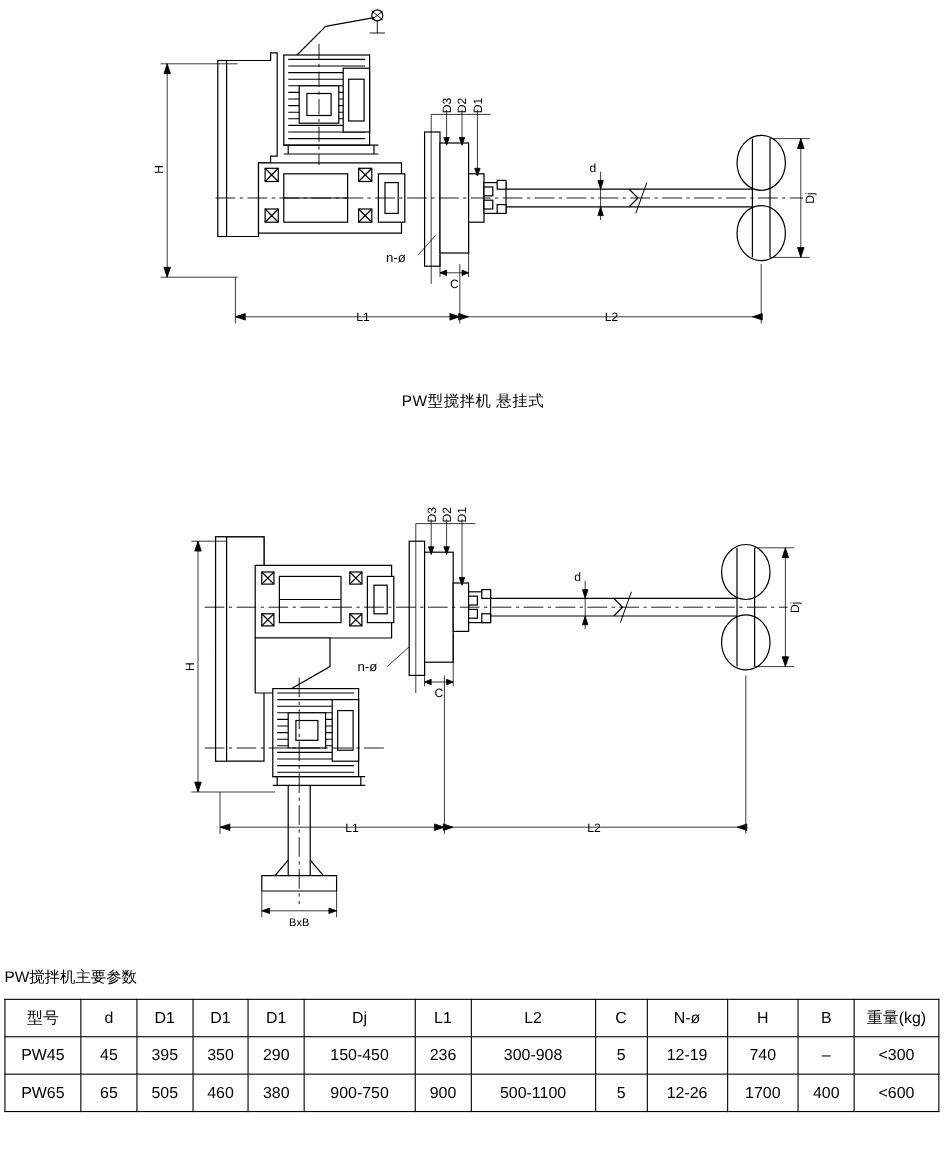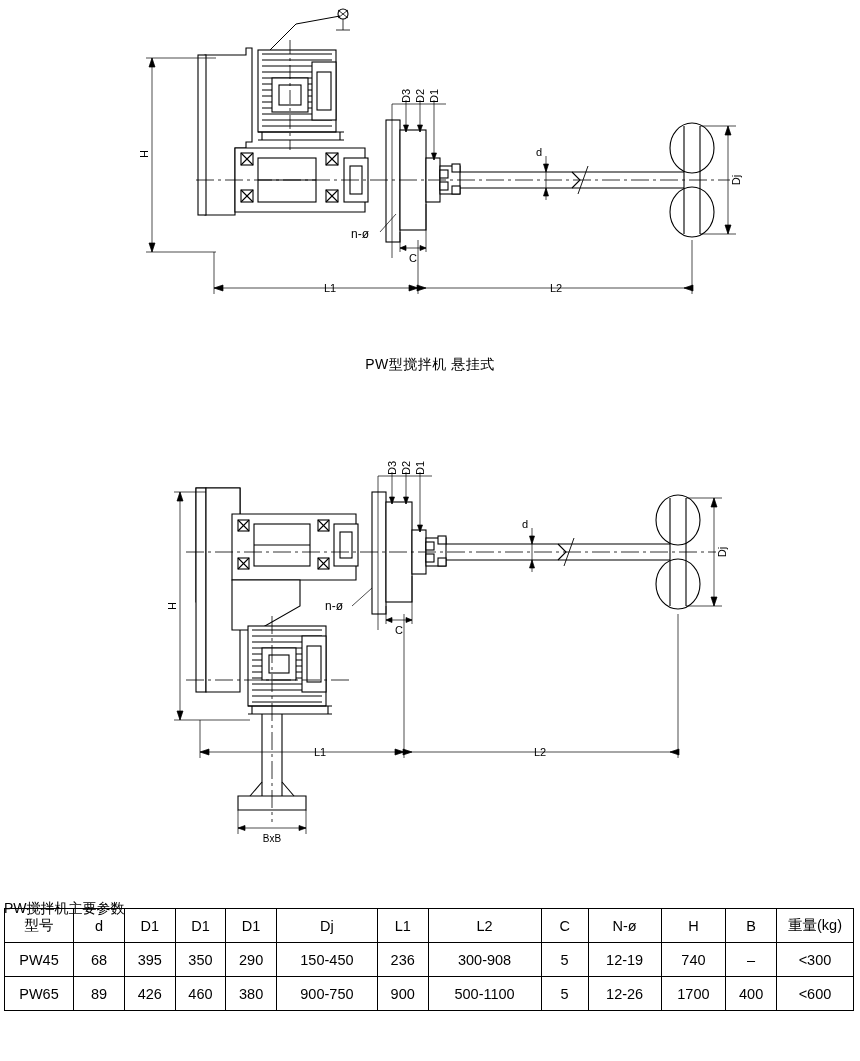--- a/index.html
+++ b/index.html
@@ -36,21 +36,20 @@
     letter-spacing: 0.5px;
     margin-top: 38px;
   }
   #caption-hanging { top: 318px; }
 
   .table-title {
     position: absolute;
     left: 4px;
     top: 880px;
     font-size: 14px;
-    margin-top: 20px;
   }
 
   table.params {
     position: absolute;
     left: 4px;
     top: 908px;
     width: 850px;
     border-collapse: collapse;
     font-size: 14.5px;
   }
@@ -416,37 +415,37 @@
         <th class="col-c">C</th>
         <th>N-ø</th>
         <th>H</th>
         <th>B</th>
         <th class="col-w">重量(kg)</th>
       </tr>
     </thead>
     <tbody>
       <tr>
         <td>PW45</td>
-        <td>68</td>
+        <td>45</td>
         <td>395</td>
         <td>350</td>
         <td>290</td>
         <td>150-450</td>
         <td>236</td>
         <td>300-908</td>
         <td>5</td>
         <td>12-19</td>
         <td>740</td>
         <td>–</td>
         <td>&lt;300</td>
       </tr>
       <tr>
         <td>PW65</td>
-        <td>89</td>
-        <td>426</td>
+        <td>65</td>
+        <td>505</td>
         <td>460</td>
         <td>380</td>
         <td>900-750</td>
         <td>900</td>
         <td>500-1100</td>
         <td>5</td>
         <td>12-26</td>
         <td>1700</td>
         <td>400</td>
         <td>&lt;600</td>

